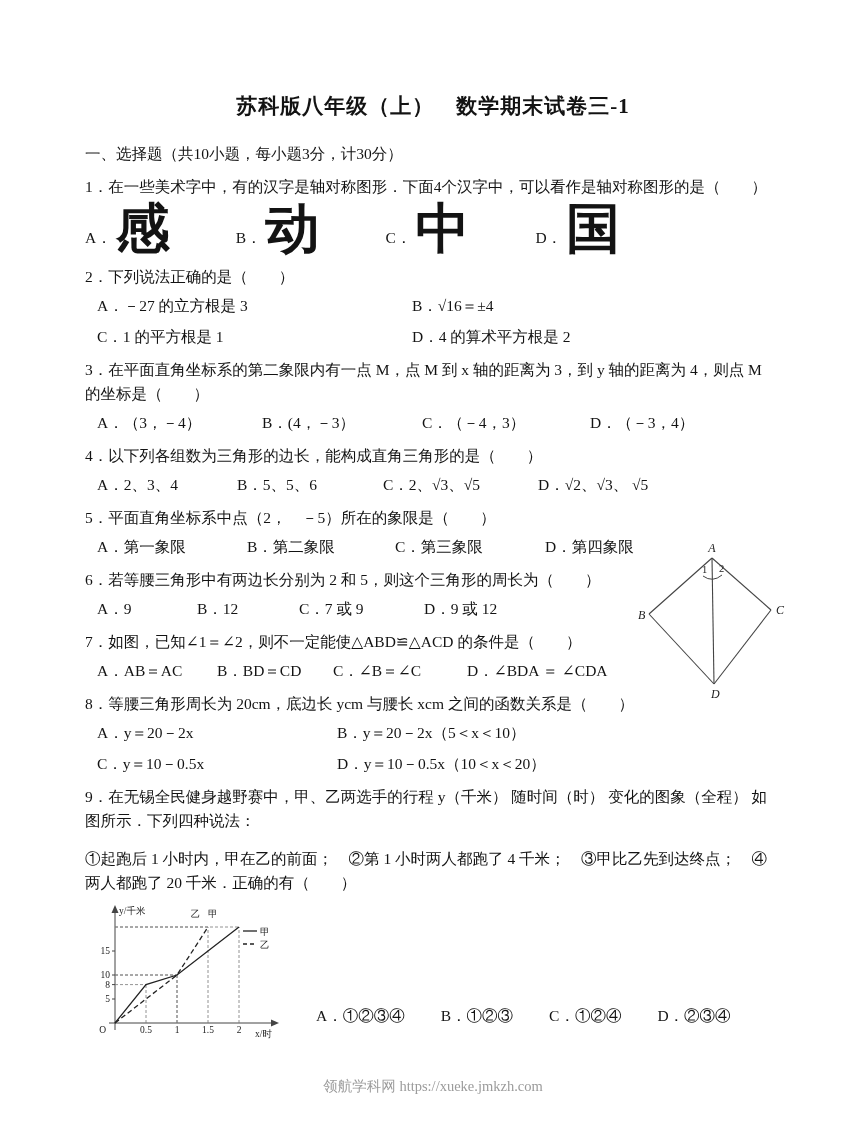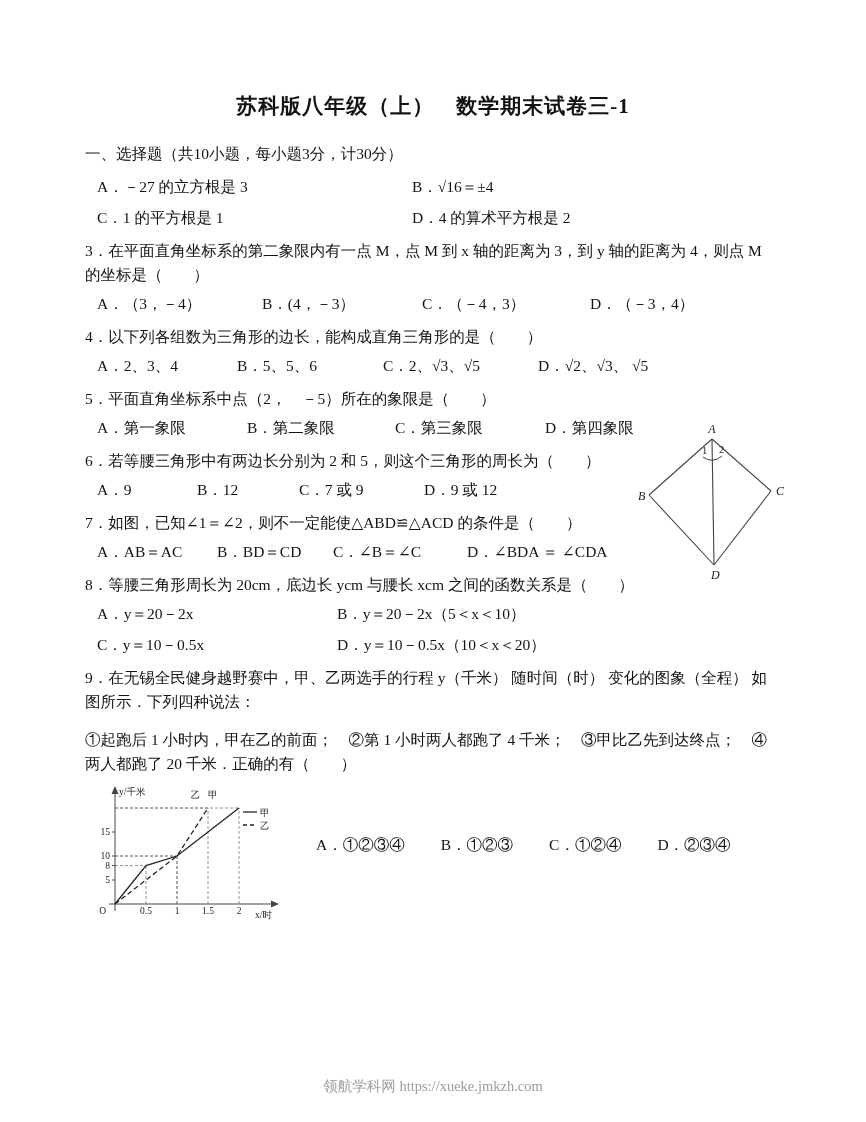--- a/index.html
+++ b/index.html
@@ -17,41 +17,63 @@
   .q1-item .opt-label{padding-bottom:7px;margin-right:4px}
   .big-char{font-size:54px;line-height:1;font-weight:900}
   
   .fig-wrap{position:relative}
   .kite-fig{position:absolute;right:-6px;top:-28px}
   .kite-fig line{stroke:#444;stroke-width:1.1}
   .kite-fig path{stroke:#444;fill:none;stroke-width:1}
   .kite-fig text{font-size:12px;font-style:italic;fill:#222}
   .kite-fig text.ang{font-size:10.5px;font-style:normal}
   
-  .q9-bottom{display:flex;align-items:center;gap:26px;margin-top:6px}
+  .q9-bottom{display:flex;align-items:flex-end;gap:26px;margin-top:6px}
   .q9-opts{display:flex;gap:36px;margin-bottom:16px}
   .chart-svg .ax{stroke:#444;stroke-width:1}
   .chart-svg .gd{stroke:#777;stroke-width:.8}
   .chart-svg .ln{stroke:#222;stroke-width:1.3;fill:none}
   .chart-svg text{font-size:9.5px;fill:#222;font-family:"Liberation Serif","DejaVu Serif",serif}
   
   .footer{position:absolute;left:0;bottom:26px;width:100%;text-align:center;color:#9b9b9b;font-size:14.5px}
   .footer a{color:#9b9b9b;text-decoration:none}
 </style>
 </head>
 <body>
 
 <div class="page">
 
   <h1 class="title">苏科版八年级（上）　数学期末试卷三-1</h1>
 
   <div class="section-heading">一、选择题（共10小题，每小题3分，计30分）</div>
 
-
-  <div>
+  <div>
+    <p class="qtext">1．在一些美术字中，有的汉字是轴对称图形．下面4个汉字中，可以看作是轴对称图形的是（　　）</p>
+    <div class="q1-chars">
+      <div class="q1-item">
+        <span class="opt-label">A．</span>
+        <span class="big-char">感</span>
+      </div>
+      <div class="q1-item">
+        <span class="opt-label">B．</span>
+        <span class="big-char">动</span>
+      </div>
+      <div class="q1-item">
+        <span class="opt-label">C．</span>
+        <span class="big-char">中</span>
+      </div>
+      <div class="q1-item">
+        <span class="opt-label">D．</span>
+        <span class="big-char">国</span>
+      </div>
+    </div>
+  </div>
+
+  <div>
+    <p class="qtext">2．下列说法正确的是（　　）</p>
     <div class="opt-row" style="grid-template-columns:315px auto">
       <span class="opt">A．－27 的立方根是 3</span>
       <span class="opt">B．√16＝±4</span>
     </div>
     <div class="opt-row" style="grid-template-columns:315px auto">
       <span class="opt">C．1 的平方根是 1</span>
       <span class="opt">D．4 的算术平方根是 2</span>
     </div>
   </div>
 

